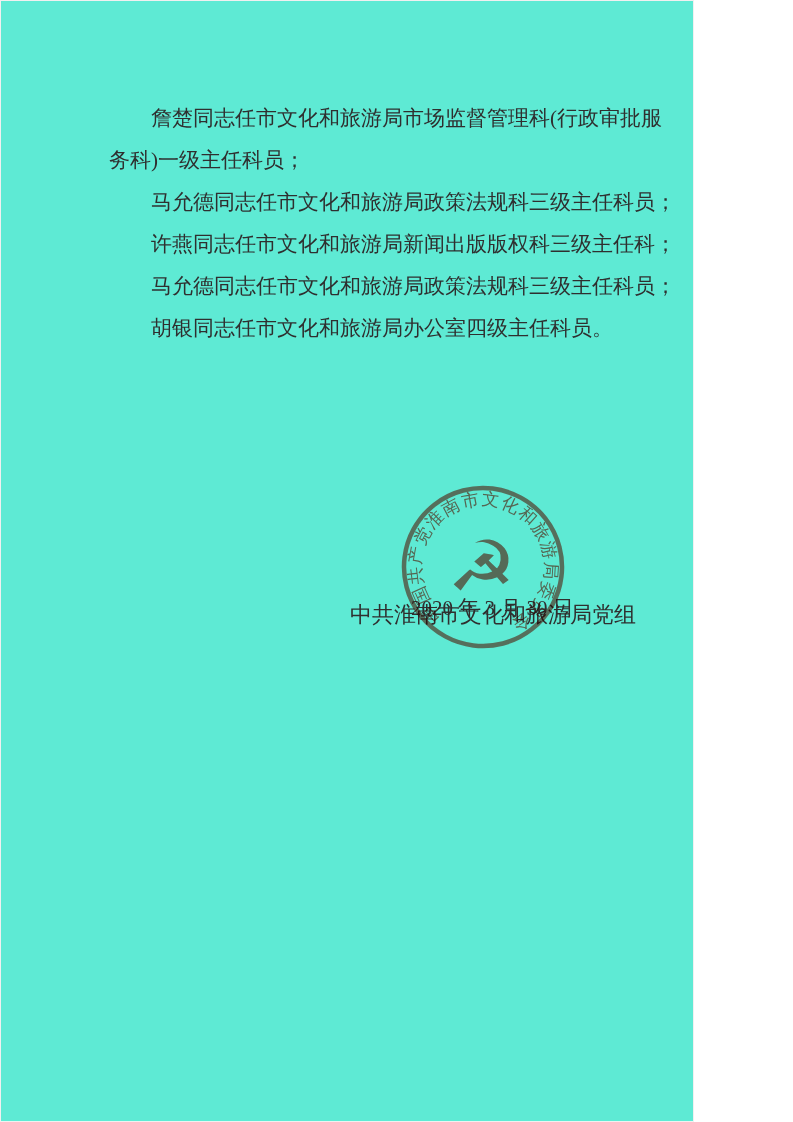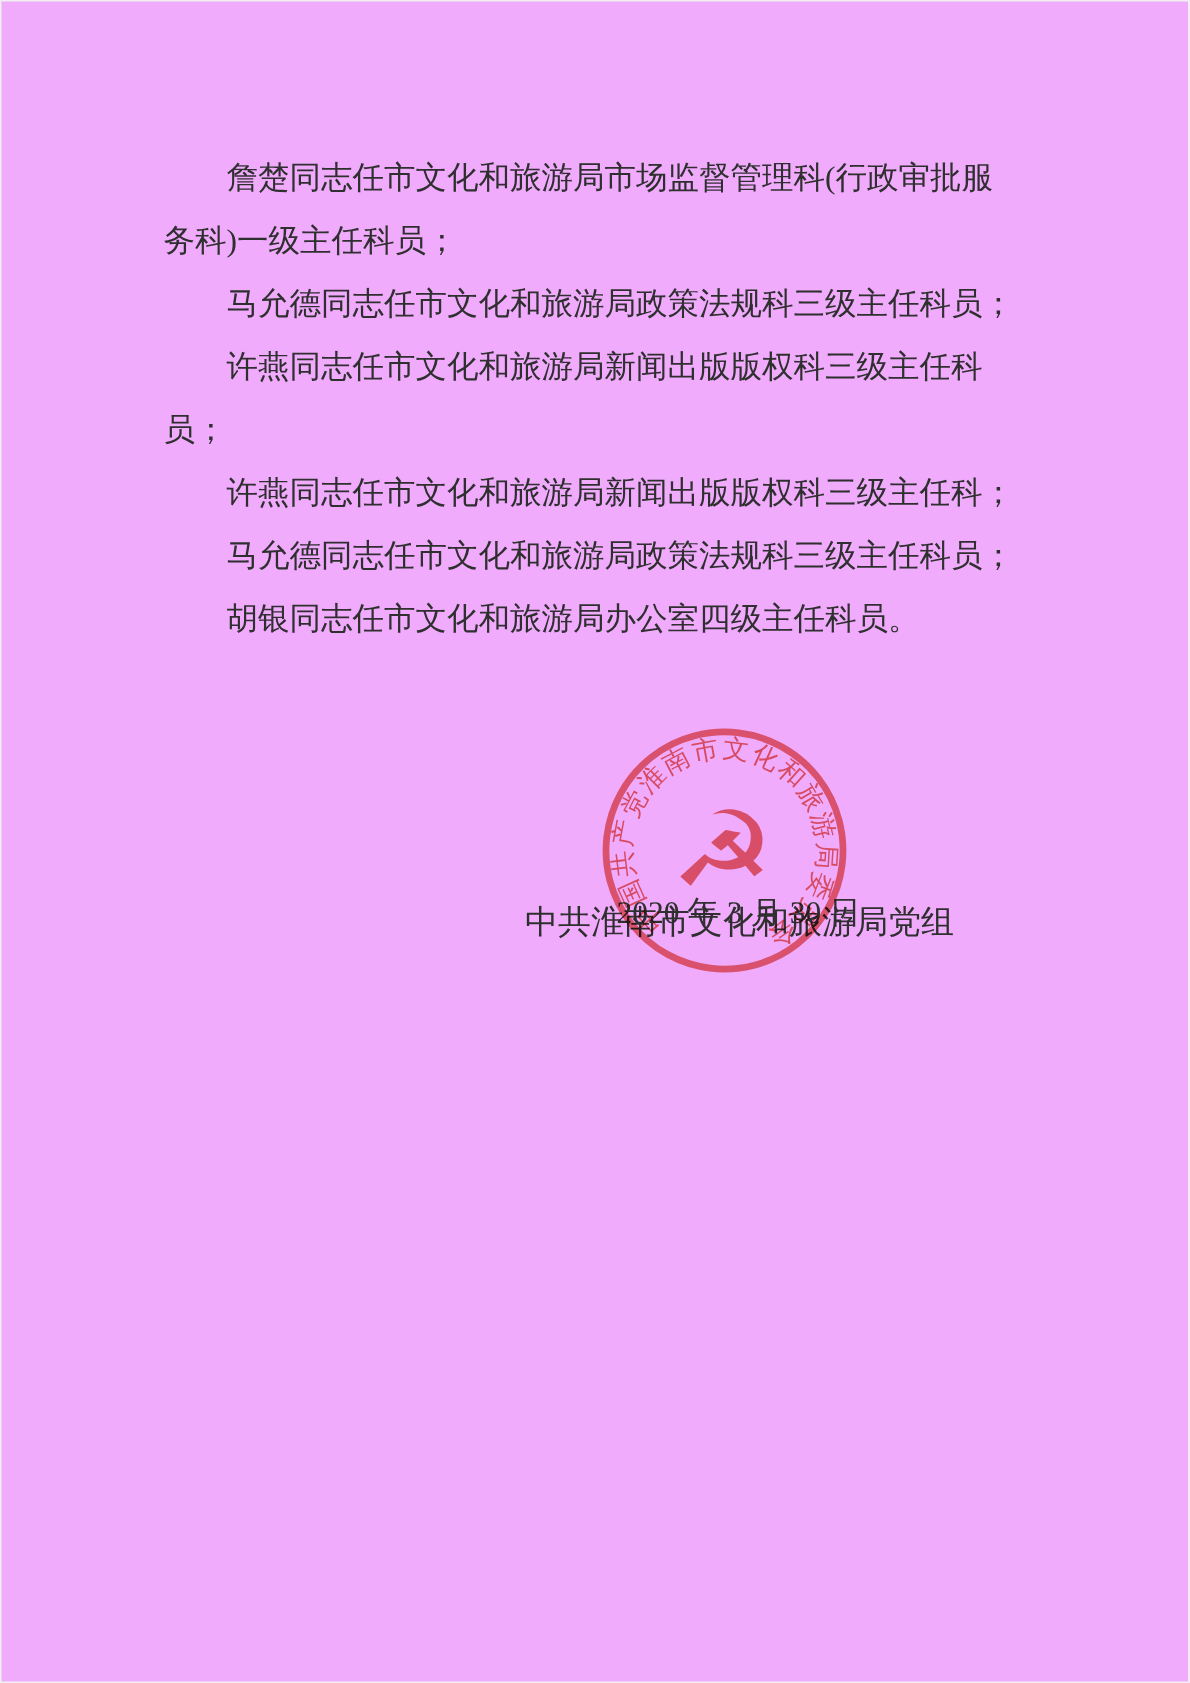--- a/index.html
+++ b/index.html
@@ -1,20 +1,20 @@
 <!DOCTYPE html>
 <html><head>
 <meta charset="utf-8">
 <style>
   html, body { margin: 0; padding: 0; background: #ffffff; }
   .page {
     position: relative;
-    width: 793px;
+    width: 694px;
     height: 1122px;
-    background: #f0abfc;
+    background: #5eead4;
     font-family: "Liberation Serif", serif;
     color: #2f2f2f;
     overflow: hidden;
     box-sizing: border-box;
     border: 1px solid #f0f0f0;
   }
   .body-text {
     position: absolute;
     left: 108px;
     top: 96px;
@@ -59,22 +59,20 @@
 </style>
 </head>
 <body>
 
 <div class="page">
 
   <div class="body-text">
     <p>詹楚同志任市文化和旅游局市场监督管理科(行政审批服
 务科)一级主任科员；</p>
     <p>马允德同志任市文化和旅游局政策法规科三级主任科员；</p>
-    <p>许燕同志任市文化和旅游局新闻出版版权科三级主任科
-员；</p>
     <p>许燕同志任市文化和旅游局新闻出版版权科三级主任科；</p>
     <p>马允德同志任市文化和旅游局政策法规科三级主任科员；</p>
     <p>胡银同志任市文化和旅游局办公室四级主任科员。</p>
   </div>
 
   <div class="signature">中共淮南市文化和旅游局党组</div>
 
   <div class="date">2020 年 3 月 30 日</div>
 
   <div class="seal">

